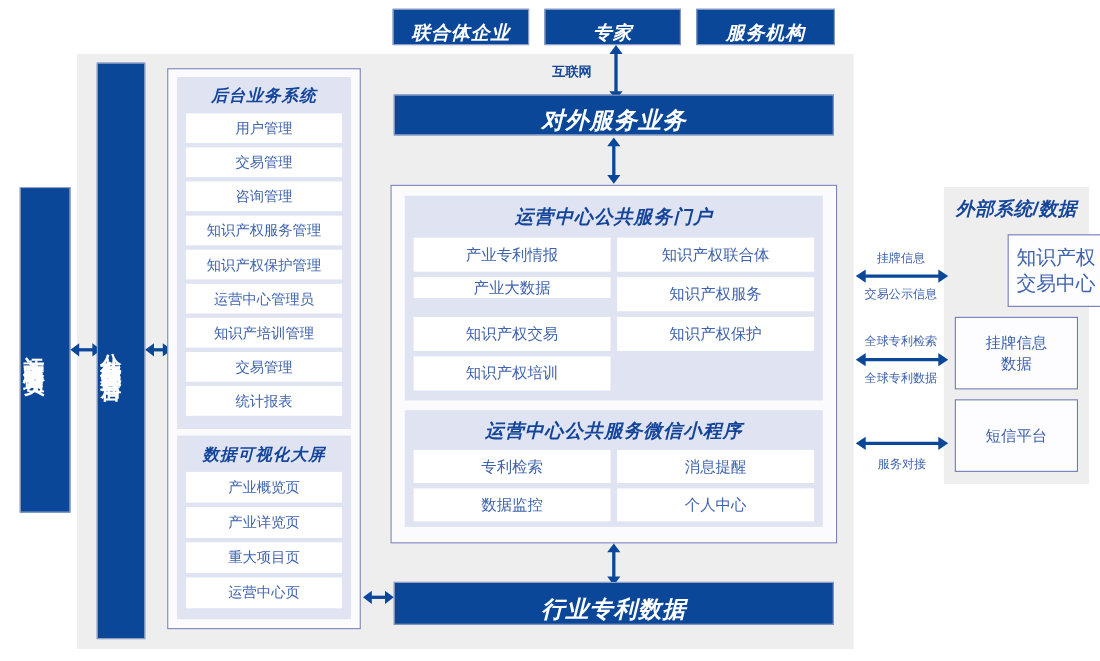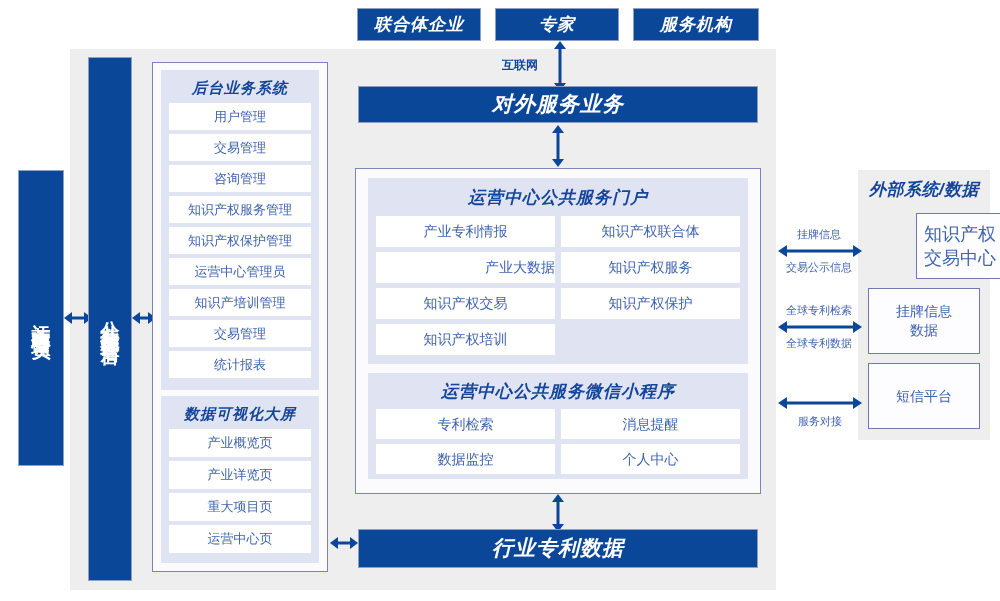--- a/index.html
+++ b/index.html
@@ -16,21 +16,21 @@
   
   .abs{position:absolute;box-sizing:border-box;}
 
   
   .bluebar{
     background:#0b4799;
     border:1px solid #8e9ec4;
     color:#ffffff;
     font-weight:bold;
     font-style:italic;
-    display:flex;align-items:center;justify-content:center;
+    display:flex;align-items:flex-end;justify-content:center;
     text-align:center;
     letter-spacing:1px;
     line-height:1.15;
   }
   .bluebar.vertical{
     writing-mode:vertical-rl;
     text-orientation:upright;
     letter-spacing:3px;
     font-style:normal;
   }
@@ -219,21 +219,21 @@
     <div class="group-title" style="font-size:17px;line-height:32px;height:32px;">
       <span>运营中心公共服务门户</span>
     </div>
     <div style="display:grid;grid-template-columns:1fr 1fr;gap:5px 6px;margin-top:2px;">
       <div class="cell" style="height:31px;font-size:14px;">
         <span>产业专利情报</span>
         </div>
       <div class="cell" style="height:31px;font-size:14px;">
         <span>知识产权联合体</span>
         </div>
-      <div class="cell" style="height:31px;font-size:14px;justify-content:flex-end;">
+      <div class="cell" style="height:19px;font-size:14px;">
         <span>产业大数据</span>
         </div>
       <div class="cell" style="height:31px;font-size:14px;">
         <span>知识产权服务</span>
         </div>
       <div class="cell" style="height:31px;font-size:14px;">
         <span>知识产权交易</span>
         </div>
       <div class="cell" style="height:31px;font-size:14px;">
         <span>知识产权保护</span>

